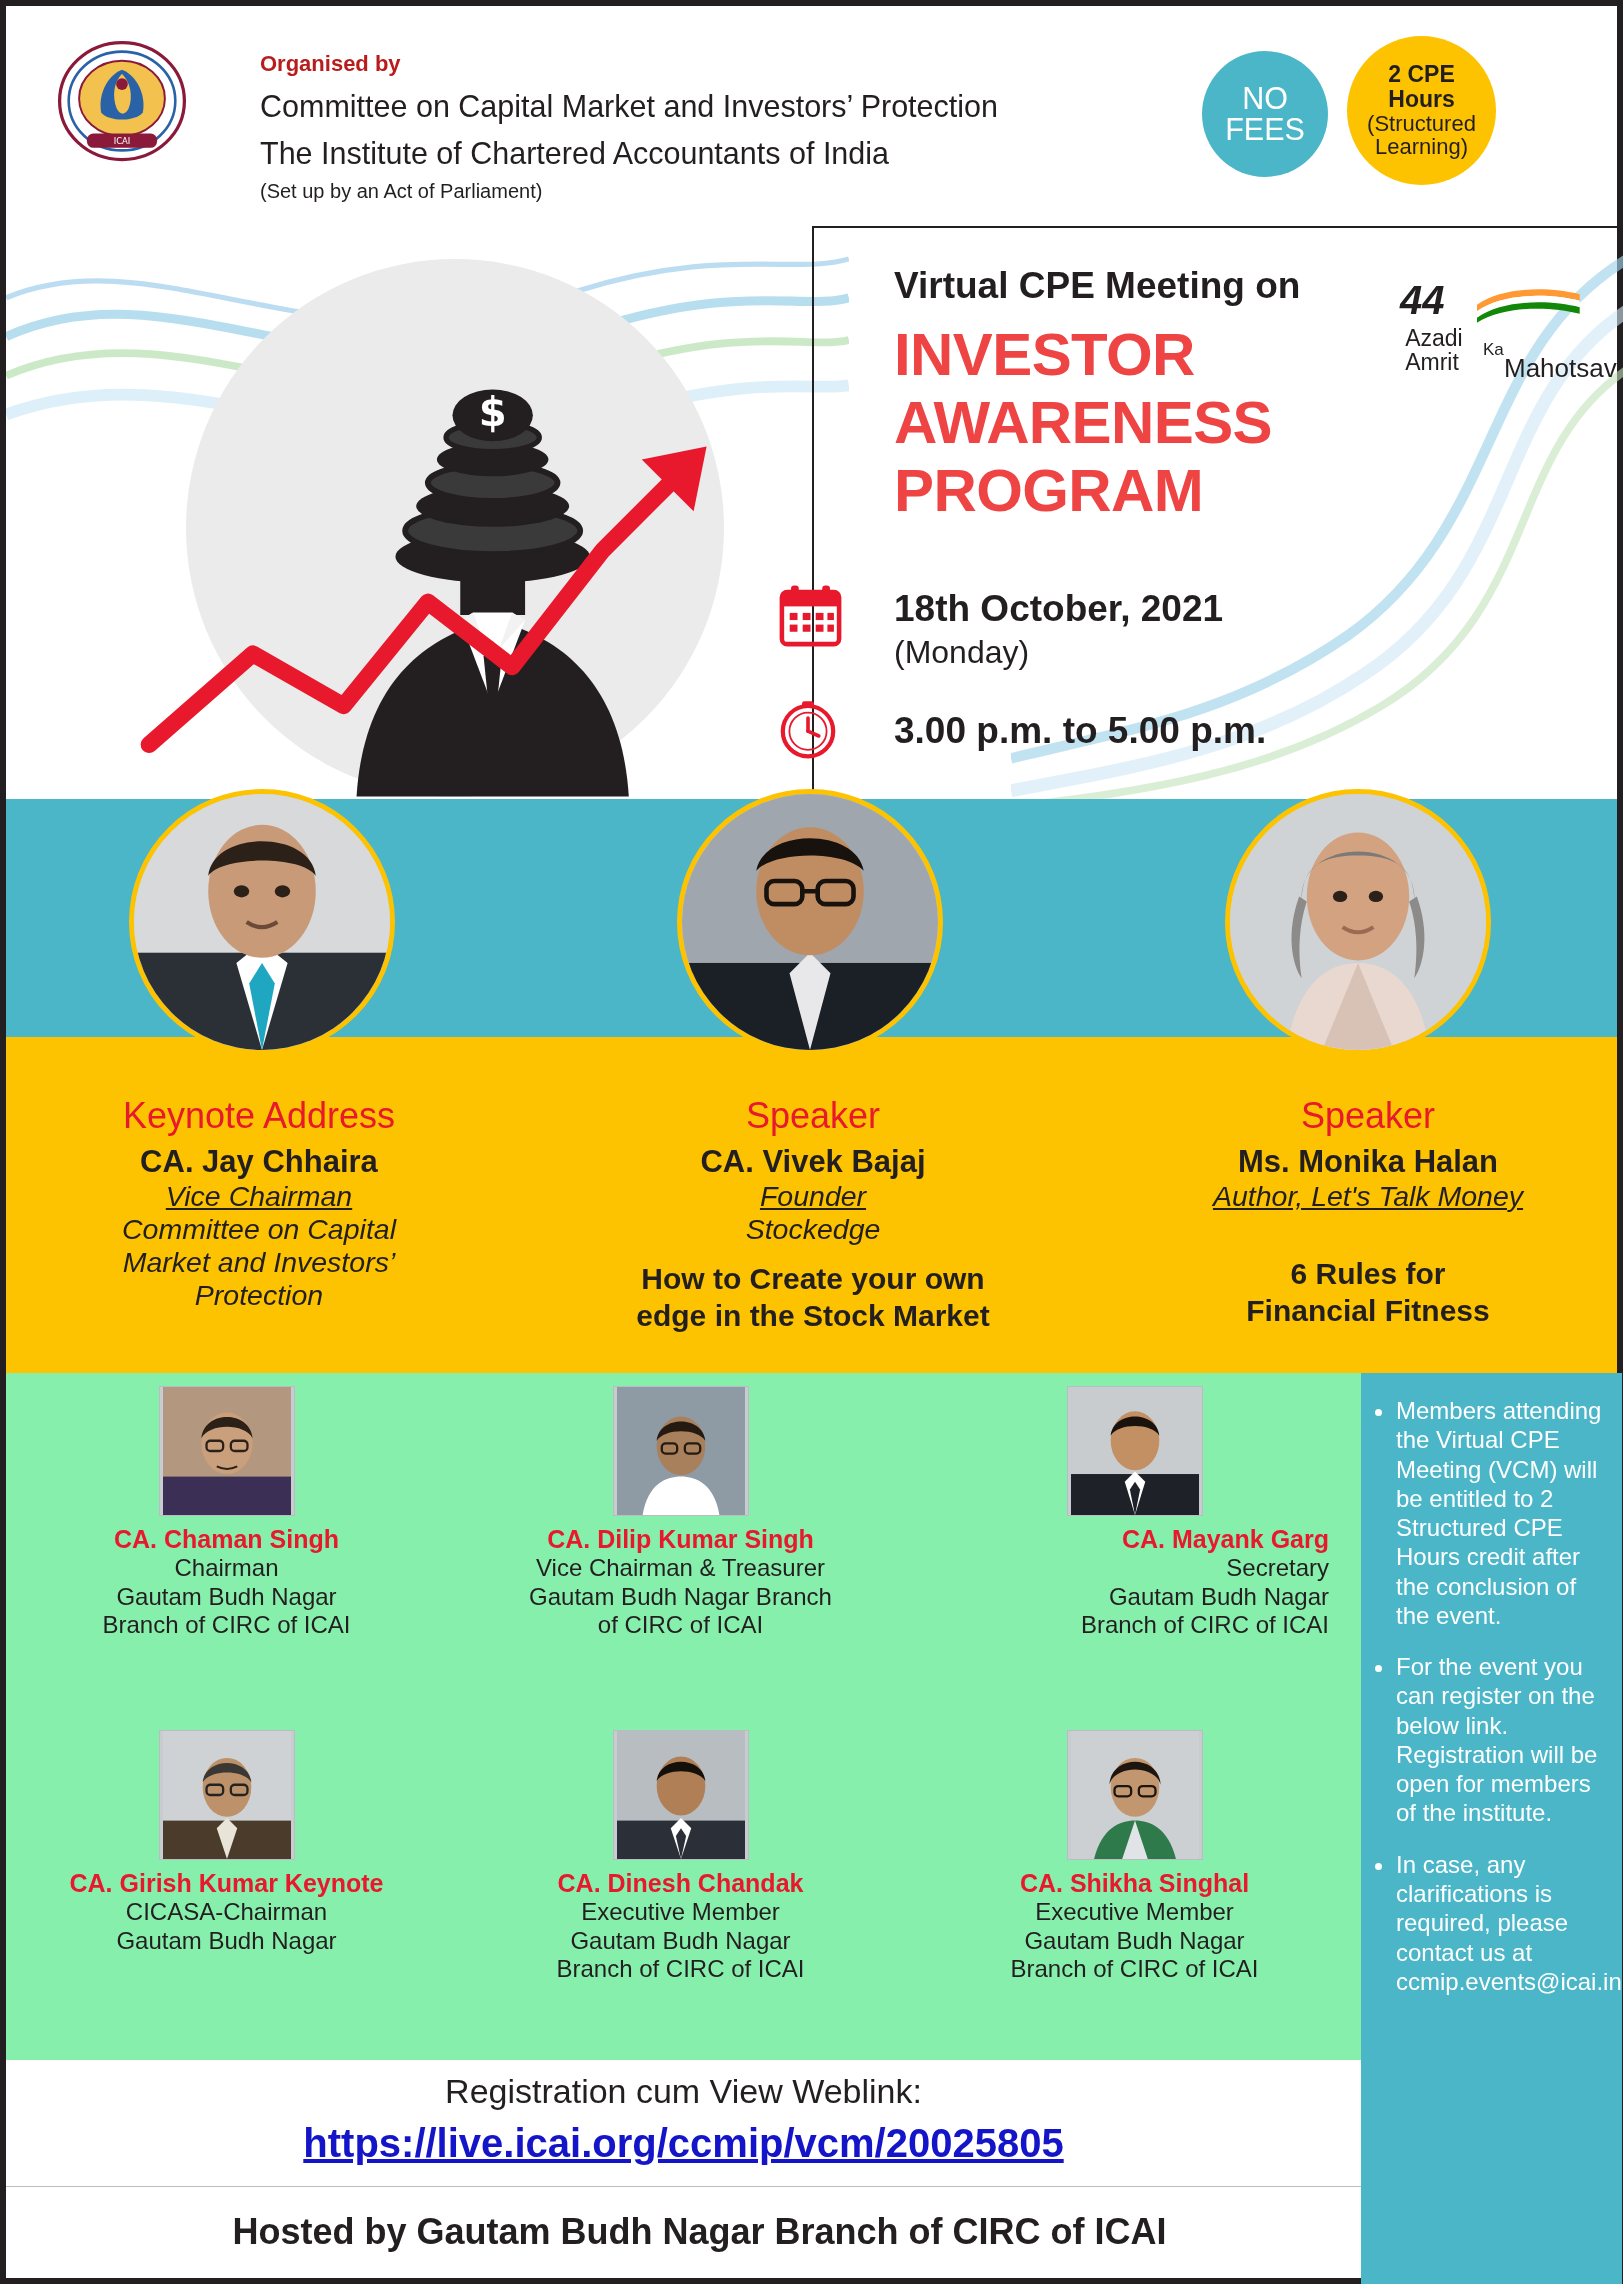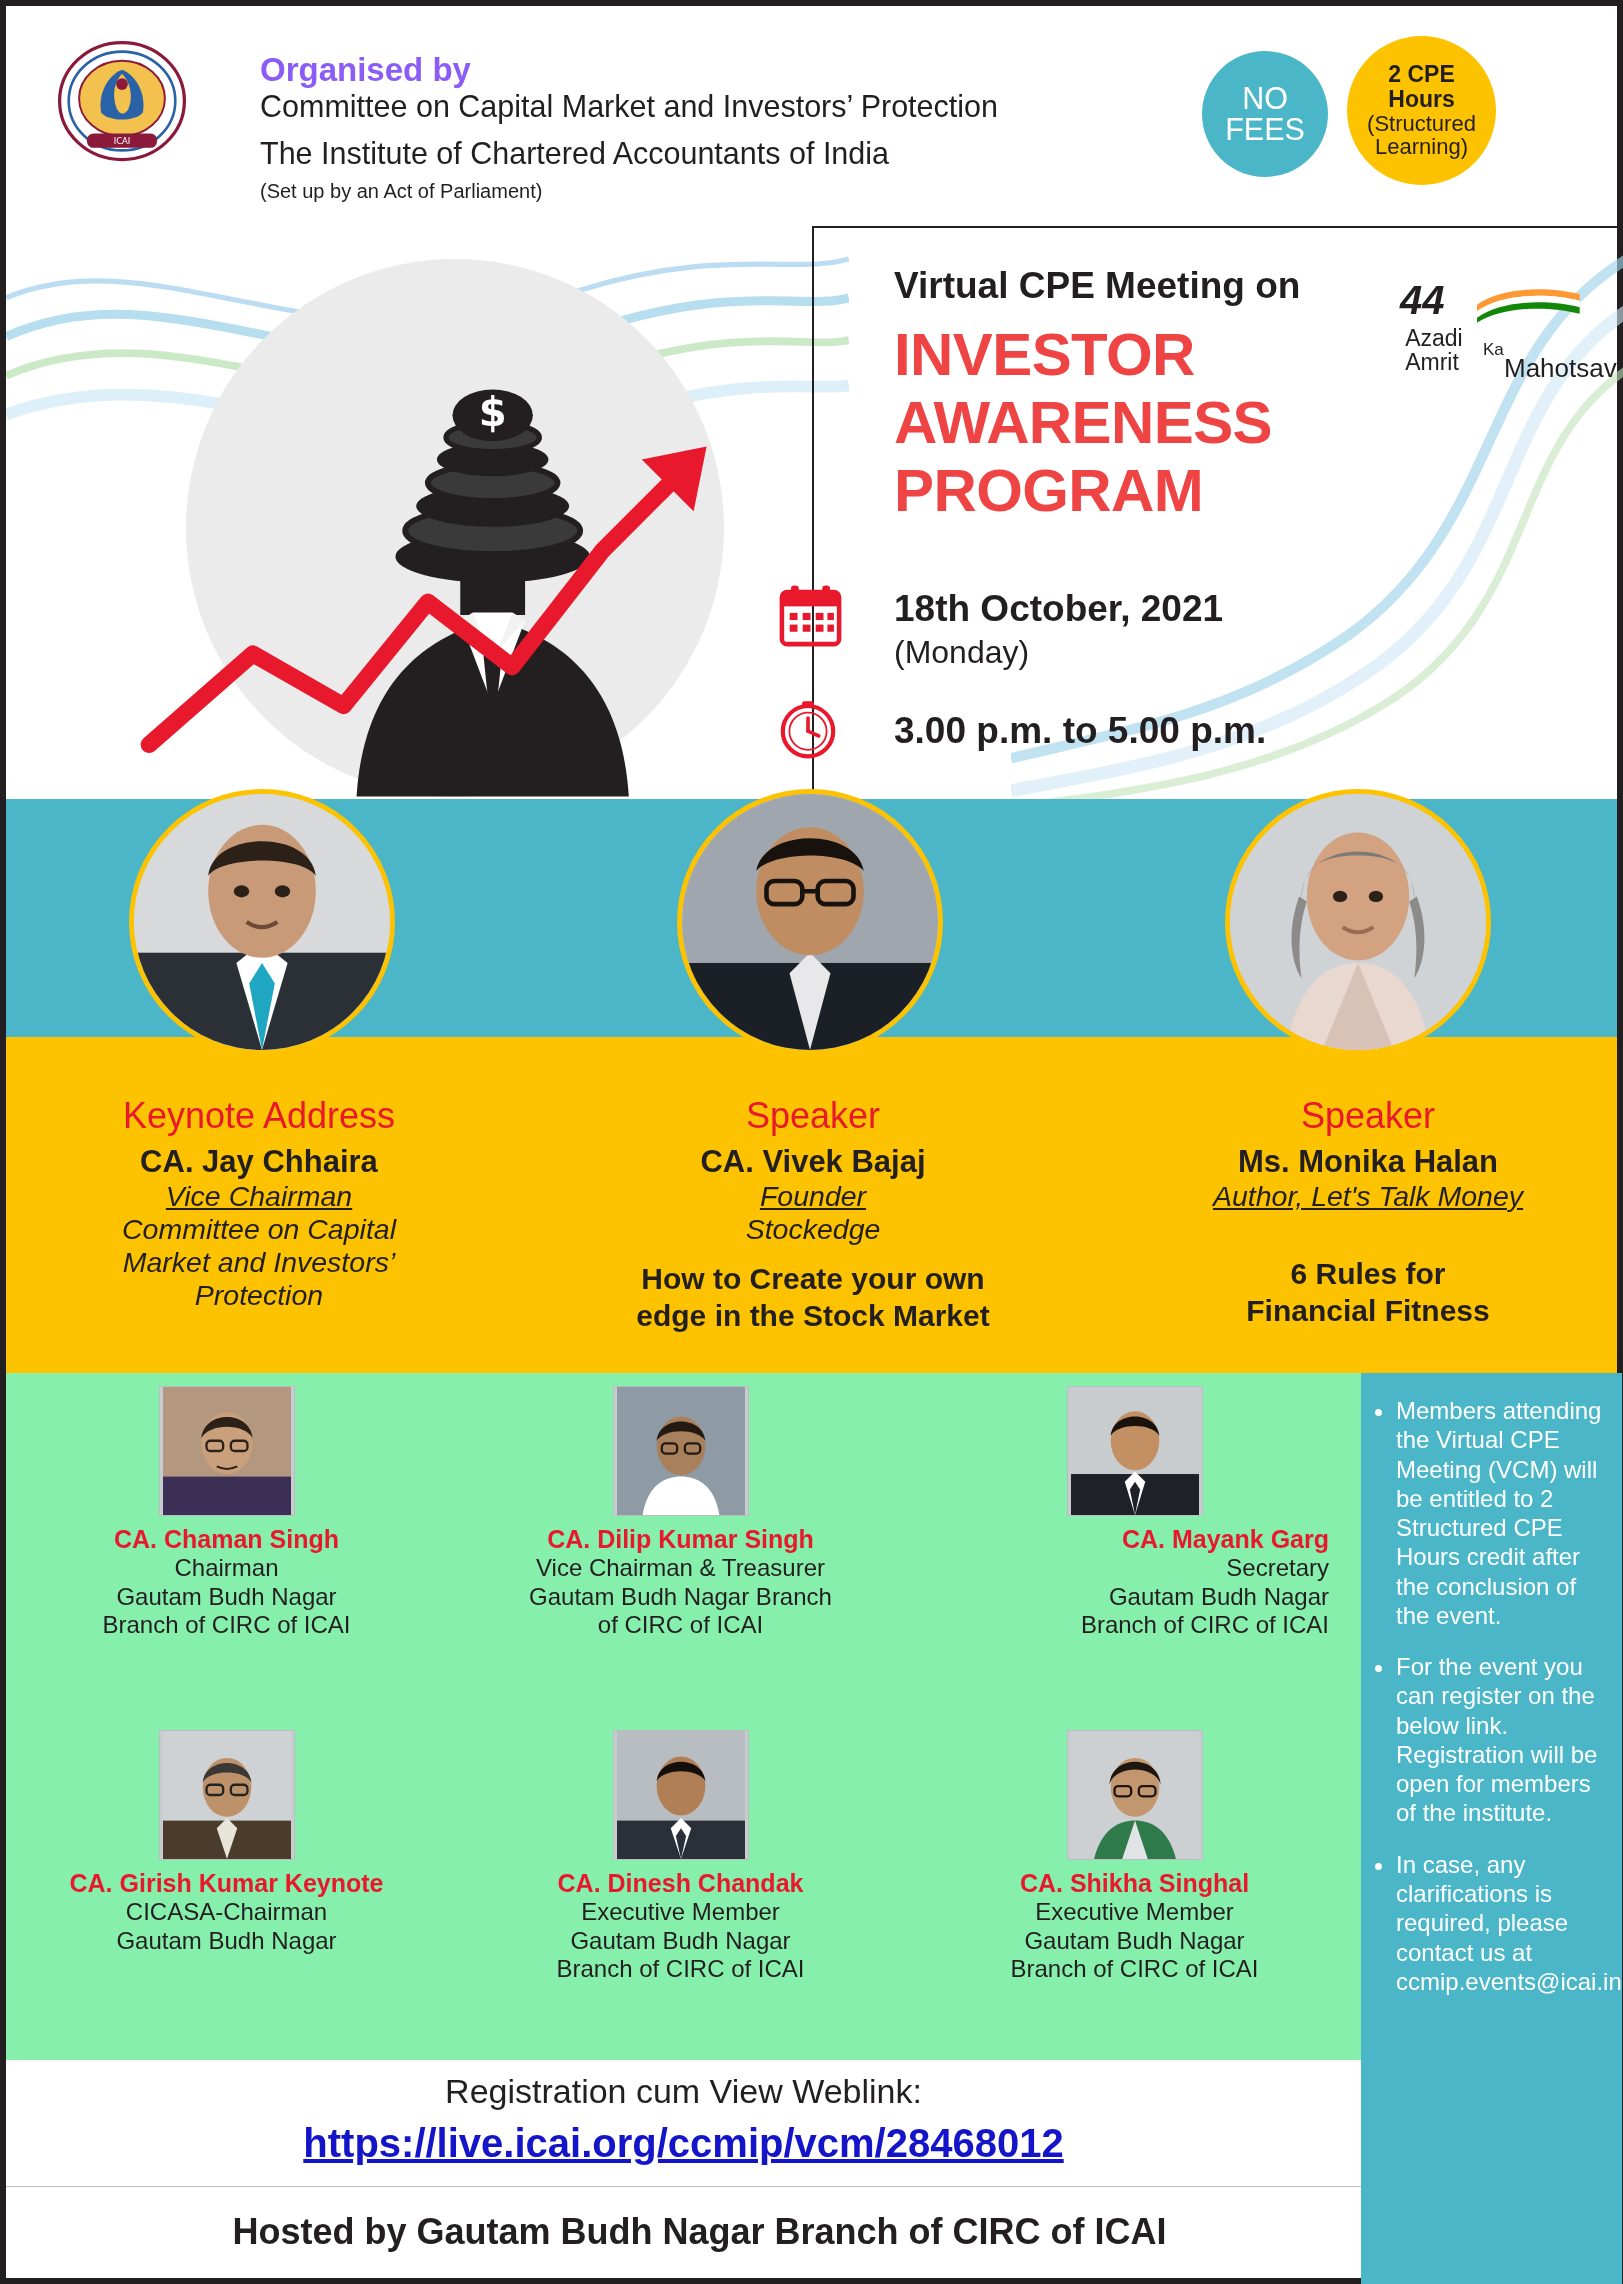--- a/index.html
+++ b/index.html
@@ -16,21 +16,21 @@
     background:#ffffff;
     border:6.5px solid #231f20;
   }
   
   .swoosh { position:absolute; pointer-events:none; }
   
   .header { position:absolute; left:0; top:0; width:100%; height:214px; }
   .icai-logo { position:absolute; left:51px; top:30px; width:130px; height:130px; }
   .org-by {
     position:absolute; left:254px; top:45px;
-    font-size:33px; font-weight:bold; color:#8b5cf6;
+    font-size:22px; font-weight:bold; color:#b91c1c;
   }
   .org-line1 {
     position:absolute; left:254px; top:83px;
     font-size:30.5px; color:#231f20;
   }
   .org-line2 {
     position:absolute; left:254px; top:130px;
     font-size:30.5px; color:#231f20;
   }
   .org-line3 {
@@ -469,19 +469,19 @@
   <div class="notes">
     <ul>
       <li>Members attending the Virtual CPE Meeting (VCM) will be entitled to 2 Structured CPE Hours credit after the conclusion of the event.</li>
       <li>For the event you can register on the below link. Registration will be open for members of the institute.</li>
       <li>In case, any clarifications is required, please contact us at ccmip.events@icai.in</li>
     </ul>
   </div>
 
   <div class="reg-area">
     <div class="reg-label">Registration cum View Weblink:</div>
-    <a class="reg-link" href="#">https://live.icai.org/ccmip/vcm/28468012</a>
+    <a class="reg-link" href="#">https://live.icai.org/ccmip/vcm/20025805</a>
   </div>
 
   <div class="hosted">Hosted by Gautam Budh Nagar Branch of CIRC of ICAI</div>
 
 </div>
 
 
 </body></html>

